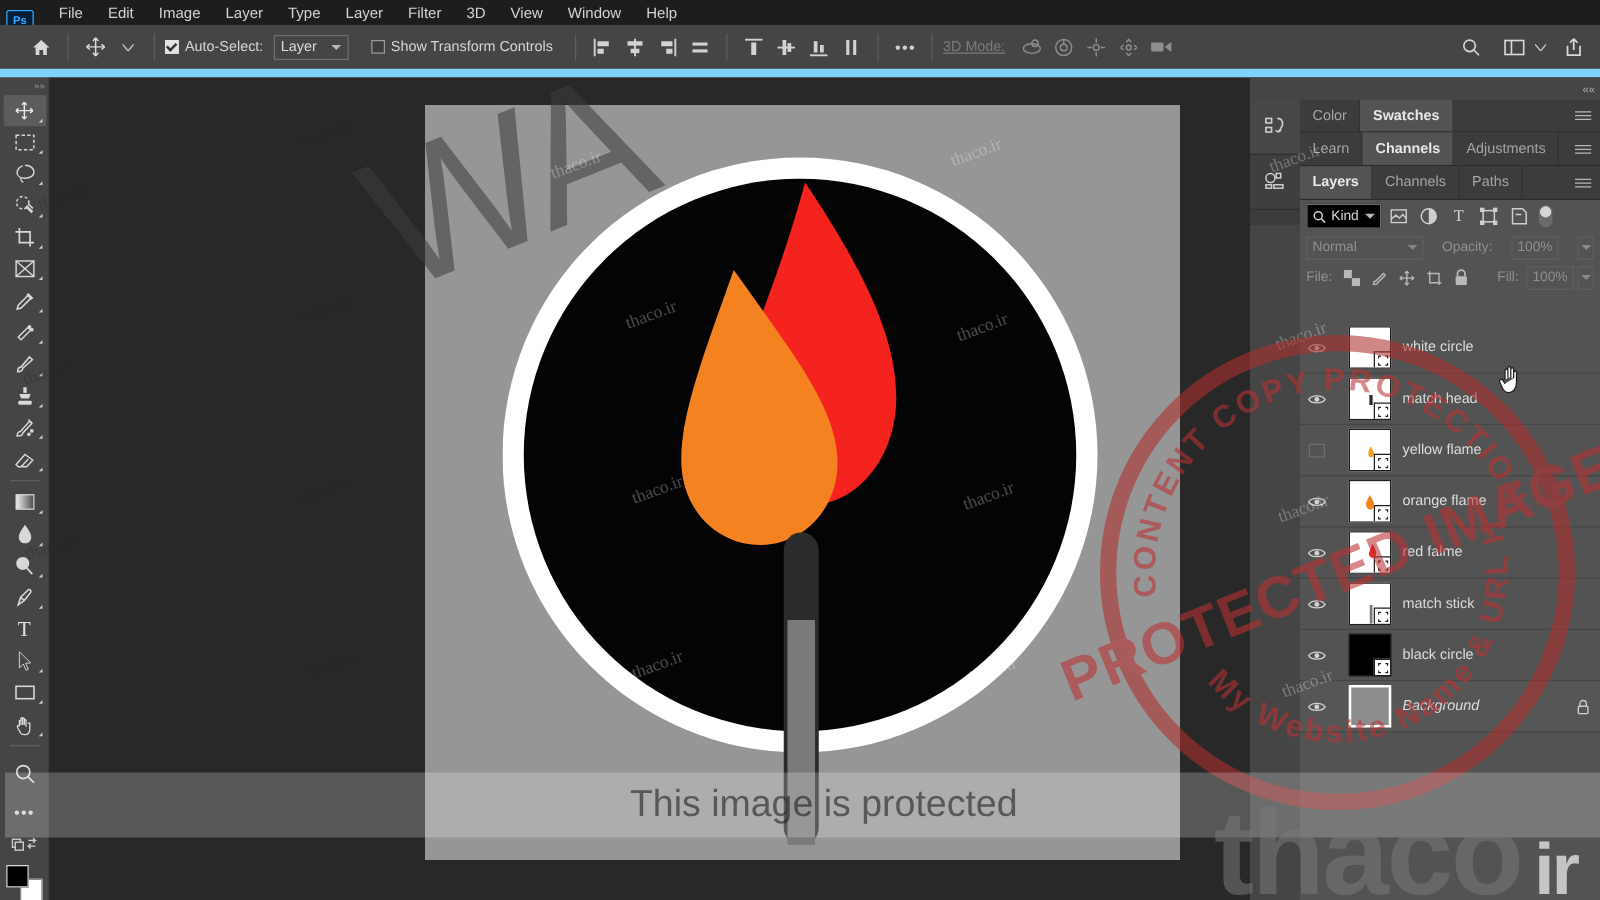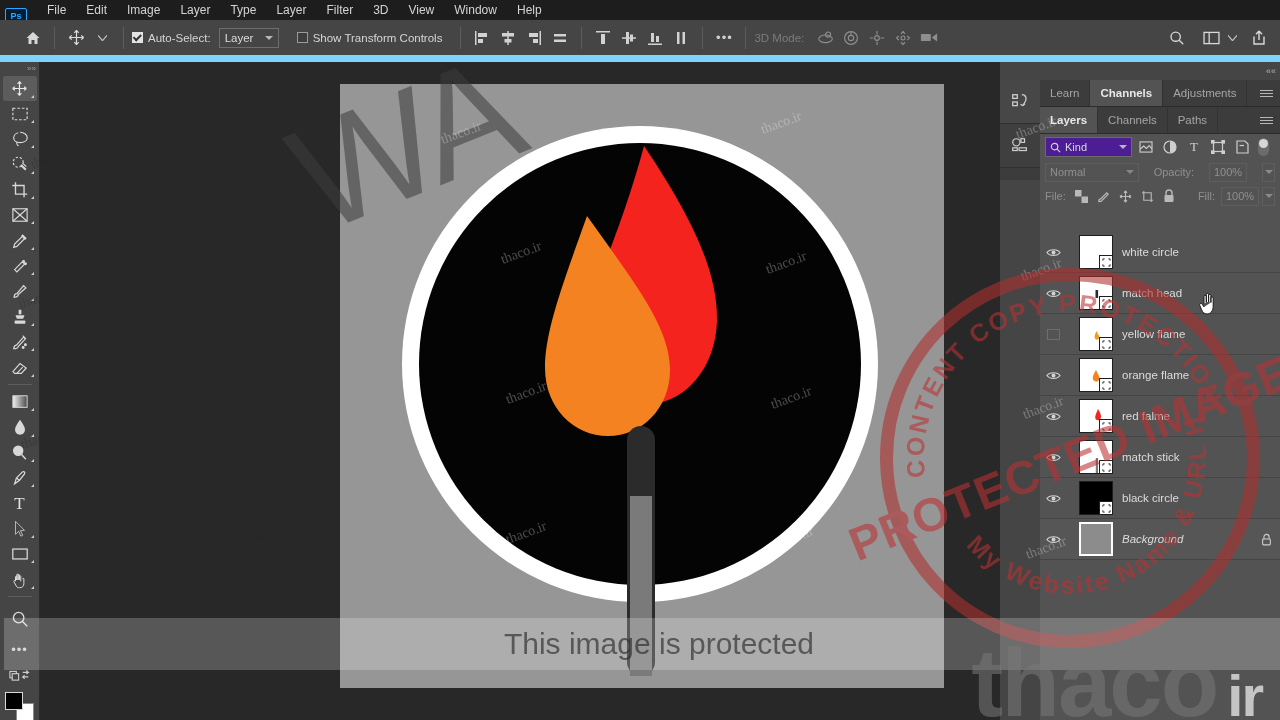--- a/index.html
+++ b/index.html
@@ -50,21 +50,21 @@
     content: ""; width: 6px; height: 3px; border-left: 2px solid #333;
     border-bottom: 2px solid #333; transform: rotate(-45deg) translate(0px, -1px);
   }
   .ob-select {
     height: 20px; min-width: 60px; background: #454545; border: 1px solid #6d6d6d;
     display: flex; align-items: center; justify-content: space-between;
     padding: 0 5px; font-size: 11.5px; color: #dcdcdc; margin-left: 8px;
   }
   .caret { width: 0; height: 0; border-left: 4px solid transparent;
     border-right: 4px solid transparent; border-top: 4px solid #b8b8b8; margin-left: 6px; }
-  .dim { color: #7b7b7b; }
+  .dim { color: #7b7b7b; text-decoration: underline; }
 
   
   .toolbar {
     position: absolute; top: 62px; left: 0; width: 40px; height: 658px;
     background: #454545; border-right: 1px solid #2b2b2b;
     display: flex; flex-direction: column; align-items: center;
   }
   .tb-grip { width: 100%; height: 14px; display:flex; align-items:center; justify-content:flex-end;
     color:#9a9a9a; font-size:8px; padding-right:3px; }
   .tool {
@@ -116,22 +116,22 @@
     color: #a5a5a5; background: #3c3c3c; border-right: 1px solid #323232; white-space: nowrap; }
   .ptab.active { background: #535353; color: #e8e8e8; font-weight: bold; }
   .tabrow .ham { margin-left: auto; display: flex; align-items: center;
     padding: 0 7px; color: #b4b4b4; }
   .ham-lines { width: 13px; }
   .ham-lines div { height: 1px; background: #b6b6b6; margin: 2px 0; }
 
   .layerspanel { background: #535353; height: 596px; position: relative; }
 
   .filterrow { display: flex; align-items: center; height: 26px; padding: 0 5px; gap: 4px; }
-  .kindbox { display: flex; align-items: center; height: 20px; width: 87px;
-    border: 1px solid #6b6b6b; background: #4c1d95; padding: 0 4px; gap: 4px; }
+  .kindbox { display: flex; align-items: center; height: 20px; width: 60px;
+    border: 1px solid #6b6b6b; background: #000000; padding: 0 4px; gap: 4px; }
   .kindbox span { font-size: 11px; color: #d8d8d8; }
   .fic { width: 20px; height: 20px; display: flex; align-items: center;
     justify-content: center; color: #cfcfcf; }
   .pill { width: 11px; height: 18px; border-radius: 6px; background: #6b6b6b;
     position: relative; margin-left: 2px; }
   .pill::after { content: ""; position: absolute; top: 1px; left: 1px;
     width: 9px; height: 9px; border-radius: 50%; background: #d6d6d6; }
 
   .blendrow { display: flex; align-items: center; height: 24px; padding: 0 5px; gap: 15px; }
   .blendsel { flex: 1; height: 19px; border: 1px solid #5e5e5e; background: #535353;
@@ -554,20 +554,31 @@
           <circle cx="7" cy="7" r="4"></circle>
             <rect x="12" y="3" width="4" height="4"></rect>
           <rect x="3" y="13" width="5" height="3"></rect>
             <rect x="10" y="13" width="8" height="3"></rect>
         </svg>
       </div>
     </div>
 
     <div class="panels">
 
+      <div class="tabrow">
+        <div class="ptab">Color</div>
+        <div class="ptab active">Swatches</div>
+        <div class="ham">
+          <div class="ham-lines">
+              <div></div>
+              <div></div>
+              <div></div>
+            </div>
+        </div>
+      </div>
 
       <div class="tabrow" style="height:27px">
         <div class="ptab">Learn</div>
         <div class="ptab active">Channels</div>
         <div class="ptab">Adjustments</div>
         <div class="ham">
           <div class="ham-lines">
               <div></div>
               <div></div>
               <div></div>

